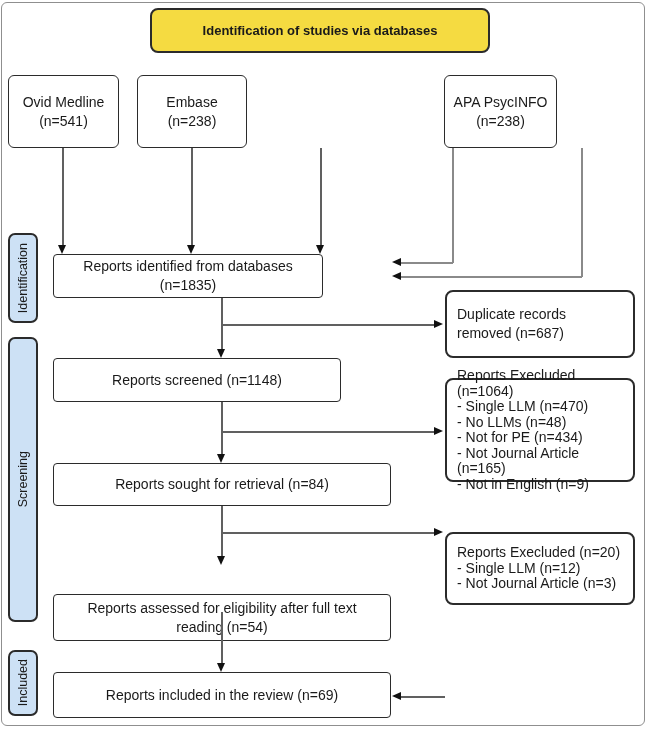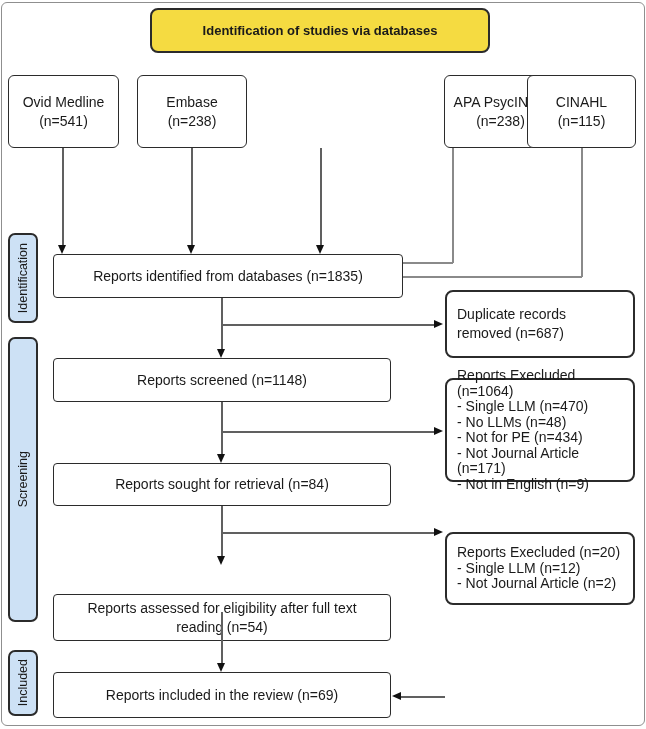--- a/index.html
+++ b/index.html
@@ -63,24 +63,20 @@
     <span class="dbcount">(n=541)</span>
   </div>
   <div class="box centered" style="left:137px;top:75px;width:110px;height:73px;">
     <span class="dbname">Embase</span>
     <span class="dbcount">(n=238)</span>
   </div>
   <div class="box centered" style="left:396px;top:75px;width:113px;height:73px;margin-left:48px;">
     <span class="dbname">APA PsycINFO</span>
     <span class="dbcount">(n=238)</span>
   </div>
-  <div class="box centered" style="left:527px;top:75px;width:109px;height:73px;">
-    <span class="dbname">CINAHL</span>
-    <span class="dbcount">(n=115)</span>
-  </div>
 
   <div class="vline" style="left:62px;top:148px;height:98px;"></div>
   <div class="arr-down" style="left:58px;top:245px;"></div>
   <div class="vline" style="left:191px;top:148px;height:98px;"></div>
   <div class="arr-down" style="left:187px;top:245px;"></div>
   <div class="vline" style="left:320px;top:148px;height:98px;"></div>
   <div class="arr-down" style="left:316px;top:245px;"></div>
 
   <div class="vline light" style="left:452px;top:148px;height:115px;"></div>
   <div class="hline light" style="left:401px;top:262px;width:52px;"></div>
@@ -92,64 +88,64 @@
   <div class="sidelabel" style="left:8px;top:233px;width:30px;height:90px;">
     <span>Identification</span>
   </div>
   <div class="sidelabel" style="left:8px;top:337px;width:30px;height:285px;">
     <span>Screening</span>
   </div>
   <div class="sidelabel" style="left:8px;top:650px;width:30px;height:66px;">
     <span>Included</span>
   </div>
 
-  <div class="box centered" style="left:53px;top:254px;width:350px;height:44px;border-radius:4px;">
+  <div class="box centered" style="left:53px;top:254px;width:270px;height:44px;border-radius:4px;">
     <span class="flowtext">Reports identified from databases (n=1835)</span>
   </div>
 
   <div class="vline" style="left:221px;top:298px;height:52px;"></div>
   <div class="arr-down" style="left:217px;top:349px;"></div>
   <div class="hline" style="left:221px;top:324px;width:214px;"></div>
   <div class="arr-right" style="left:434px;top:320px;"></div>
 
   <div class="box leftalign" style="left:445px;top:290px;width:190px;height:68px;border-radius:8px;border-width:2px;">
     <span>Duplicate records removed (n=687)</span>
   </div>
 
-  <div class="box centered" style="left:53px;top:358px;width:338px;height:44px;border-radius:4px;">
+  <div class="box centered" style="left:53px;top:358px;width:288px;height:44px;border-radius:4px;">
     <span class="flowtext">Reports screened (n=1148)</span>
   </div>
 
   <div class="vline" style="left:221px;top:402px;height:53px;"></div>
   <div class="arr-down" style="left:217px;top:454px;"></div>
   <div class="hline" style="left:221px;top:431px;width:214px;"></div>
   <div class="arr-right" style="left:434px;top:427px;"></div>
 
   <div class="box leftalign" style="left:445px;top:378px;width:190px;height:104px;border-radius:8px;border-width:2px;line-height:15.5px;justify-content:center;">
     <span class="sb-title">Reports Execluded (n=1064)</span>
     <span class="sb-item">- Single LLM (n=470)</span>
     <span class="sb-item">- No LLMs (n=48)</span>
     <span class="sb-item">- Not for PE (n=434)</span>
-    <span class="sb-item">- Not Journal Article (n=171)</span>
+    <span class="sb-item">- Not Journal Article (n=165)</span>
     <span class="sb-item">- Not in English (n=9)</span>
   </div>
 
   <div class="box centered" style="left:53px;top:463px;width:338px;height:43px;border-radius:4px;">
     <span class="flowtext">Reports sought for retrieval (n=84)</span>
   </div>
 
   <div class="vline" style="left:221px;top:506px;height:51px;"></div>
   <div class="arr-down" style="left:217px;top:556px;"></div>
   <div class="hline" style="left:221px;top:532px;width:214px;"></div>
   <div class="arr-right" style="left:434px;top:528px;"></div>
 
   <div class="box leftalign" style="left:445px;top:532px;width:190px;height:73px;border-radius:8px;border-width:2px;line-height:15.5px;justify-content:center;">
     <span class="sb-title">Reports Execluded (n=20)</span>
     <span class="sb-item">- Single LLM (n=12)</span>
-    <span class="sb-item">- Not Journal Article (n=2)</span>
+    <span class="sb-item">- Not Journal Article (n=3)</span>
   </div>
 
   <div class="box centered" style="left:53px;top:594px;width:338px;height:47px;border-radius:4px;">
     <span class="flowtext" style="max-width:310px;">Reports assessed for eligibility after full text reading (n=54)</span>
   </div>
 
   <div class="vline" style="left:221px;top:612px;height:52px;"></div>
   <div class="arr-down" style="left:217px;top:663px;"></div>
 
   <div class="box centered" style="left:53px;top:672px;width:338px;height:46px;border-radius:4px;">

